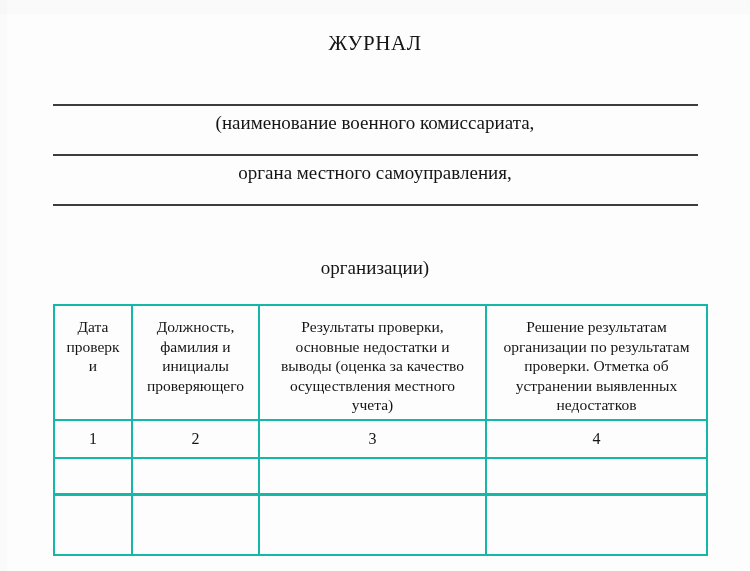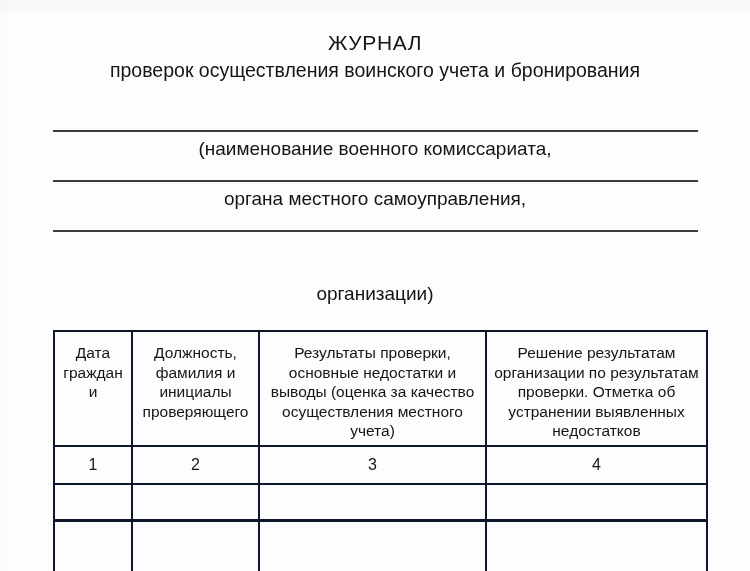--- a/index.html
+++ b/index.html
@@ -8,21 +8,21 @@
     width: 750px;
     height: 571px;
     overflow: hidden;
   }
   .page {
     position: relative;
     width: 750px;
     height: 571px;
     overflow: hidden;
     background: #fdfdfd;
-    font-family: Liberation Sans, sans-serif;
+    font-family: Liberation Serif, serif;
     color: #151515;
   }
   
   .edge-top {
     position: absolute; left: 0; top: 0; width: 750px; height: 14px;
     background: rgba(0,0,0,0.012); pointer-events: none;
   }
   .edge-left {
     position: absolute; left: 0; top: 0; width: 7px; height: 571px;
     background: rgba(0,0,0,0.012); pointer-events: none;
@@ -62,21 +62,21 @@
   .fill-entry:last-child .fill-caption { margin-bottom: 0; margin-top: 45px; }
 
   .journal-table {
     margin: 25px 0 0 53px;
     width: 653px;
     border-collapse: collapse;
     table-layout: fixed;
   }
   .journal-table th,
   .journal-table td {
-    border: 2px solid #0f172a;
+    border: 2px solid #14b8a6;
     text-align: center;
   }
   .journal-table th {
     font-weight: normal;
     font-size: 15.5px;
     line-height: 19.5px;
     vertical-align: top;
     padding: 11px 4px 4px 4px;
     height: 113px;
   }
@@ -94,21 +94,20 @@
 </head>
 <body>
 
 <div class="page">
   <div class="edge-top"></div>
   <div class="edge-left"></div>
 
   <div class="title-block">
     <div class="doc-title">ЖУРНАЛ</div>
     <div class="doc-subtitle">
-        <div>проверок осуществления воинского учета и бронирования</div>
       </div>
   </div>
 
   <div class="fill-block">
     <div class="fill-entry">
       <div class="fill-rule"></div>
       <div class="fill-caption">(наименование военного комиссариата,</div>
     </div>
     <div class="fill-entry">
       <div class="fill-rule"></div>
@@ -124,21 +123,21 @@
     <colgroup>
       <col style="width:78px">
       <col style="width:127px">
       <col style="width:227px">
       <col style="width:221px">
     </colgroup>
     <thead>
       <tr>
         <th>
             <div>Дата</div>
-            <div>граждан</div>
+            <div>проверк</div>
             <div>и</div>
           </th>
         <th>
             <div>Должность,</div>
             <div>фамилия и</div>
             <div>инициалы</div>
             <div>проверяющего</div>
           </th>
         <th>
             <div>Результаты проверки,</div>

